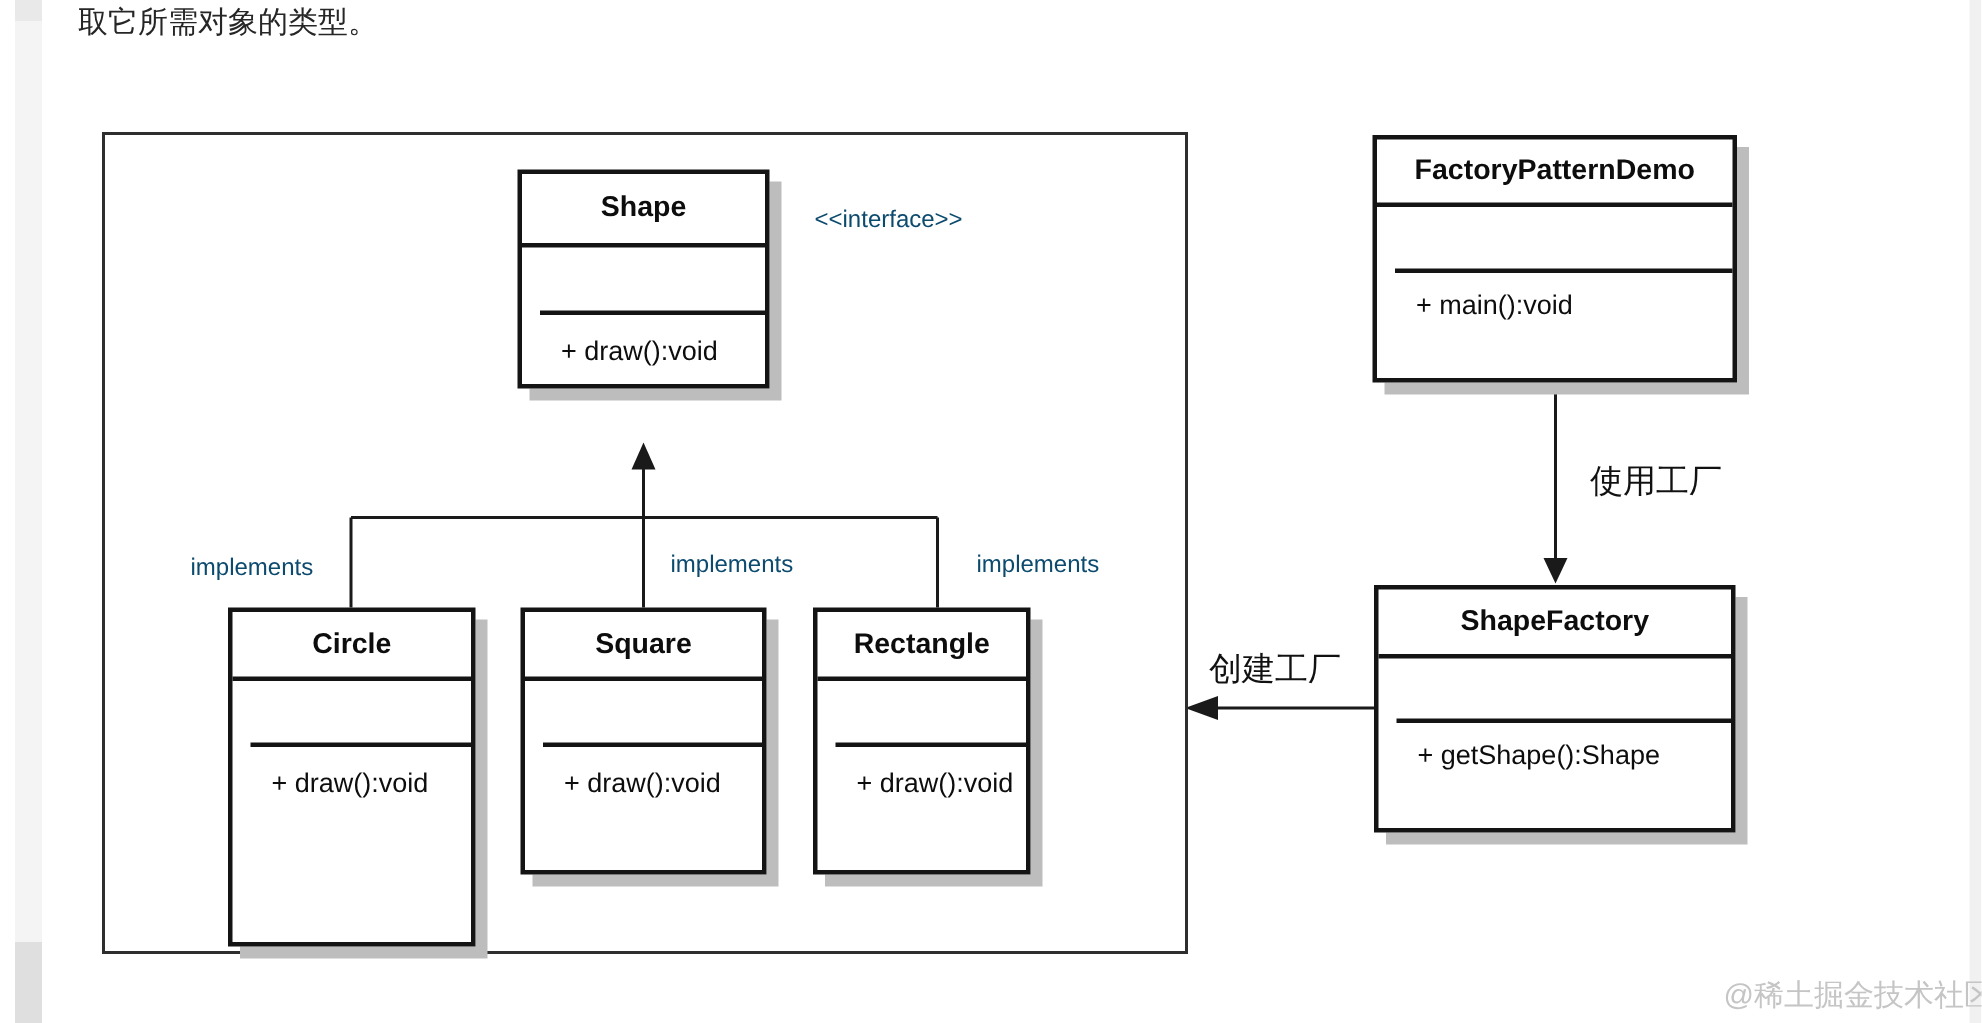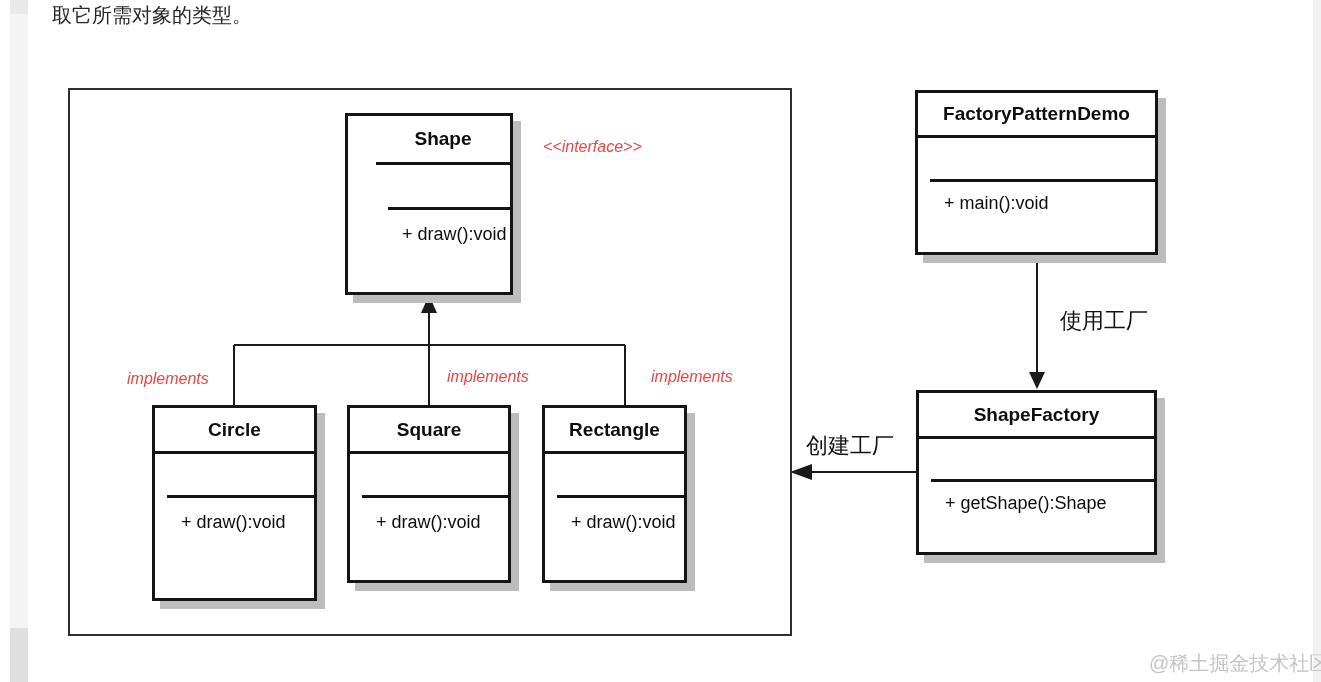--- a/index.html
+++ b/index.html
@@ -28,21 +28,21 @@
     font-weight:bold;font-size:19px;color:#0d0d0d;
     display:flex;align-items:center;justify-content:center;
     box-sizing:border-box;
   }
   .uml-attrs{border-top:3px solid #141414;box-sizing:border-box;}
   .uml-methods{
     border-top:3px solid #141414;flex:1;box-sizing:border-box;
     font-size:18px;color:#0d0d0d;padding:14px 0 0 14px;margin-left:12px;
   }
   
-  .lbl{position:absolute;font-size:16px;color:#ef4444;white-space:nowrap;font-style:italic;}
+  .lbl{position:absolute;font-size:16px;color:#0c4a6e;white-space:nowrap;}
   .lbl-cn{position:absolute;font-size:22px;color:#111111;white-space:nowrap;}
   .watermark{position:absolute;left:1149px;top:650px;font-size:20px;color:#c5c5c5;white-space:nowrap;}
   svg{position:absolute;left:0;top:0;}
   .conn{stroke:#1a1a1a;stroke-width:2;fill:none;}
   .head{fill:#1a1a1a;stroke:none;}
 </style>
 </head>
 <body>
 
 <div class="scroll-track"></div>
@@ -69,32 +69,32 @@
   </g>
 
   <g>
     <path class="conn" d="M916,472 L794,472"></path>
     <polygon class="head" points="790,472 812,464 812,480"></polygon>
   </g>
 </svg>
 
 <div class="boundary"></div>
 
-<div class="uml-box" style="left:345px;top:113px;width:168px;height:182px;padding-left:28px;">
+<div class="uml-box" style="left:345px;top:113px;width:168px;height:146px;">
   <div class="uml-title" style="height:46px;">Shape</div>
   <div class="uml-attrs" style="height:45px;"></div>
   <div class="uml-methods">+ draw():void</div>
 </div>
 <div class="lbl" style="left:543px;top:138px;">&lt;&lt;interface&gt;&gt;</div>
 
 <div class="lbl" style="left:127px;top:370px;">implements</div>
 <div class="lbl" style="left:447px;top:368px;">implements</div>
 <div class="lbl" style="left:651px;top:368px;">implements</div>
 
-<div class="uml-box" style="left:152px;top:405px;width:165px;height:196px;">
+<div class="uml-box" style="left:152px;top:405px;width:165px;height:226px;">
   <div class="uml-title" style="height:43px;">Circle</div>
   <div class="uml-attrs" style="height:44px;"></div>
   <div class="uml-methods">+ draw():void</div>
 </div>
 
 <div class="uml-box" style="left:347px;top:405px;width:164px;height:178px;">
   <div class="uml-title" style="height:43px;">Square</div>
   <div class="uml-attrs" style="height:44px;"></div>
   <div class="uml-methods">+ draw():void</div>
 </div>

